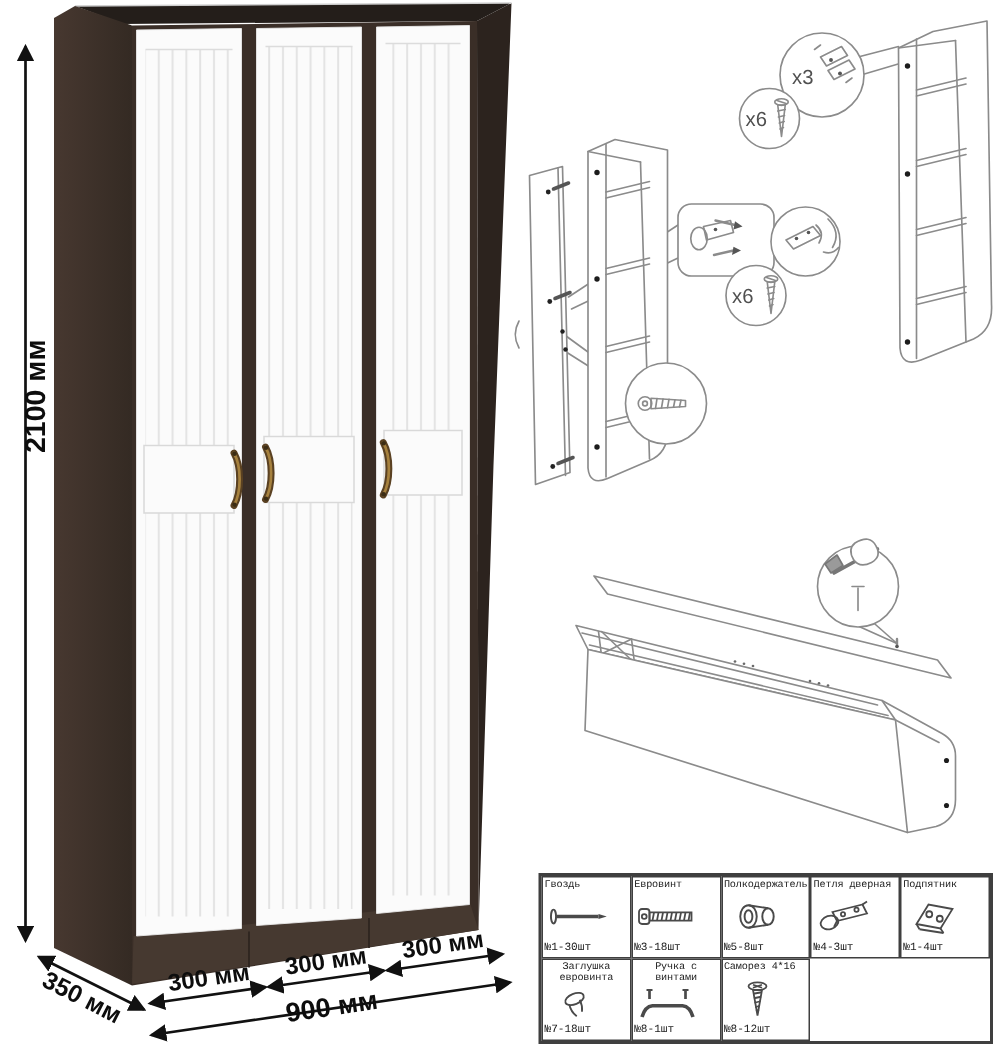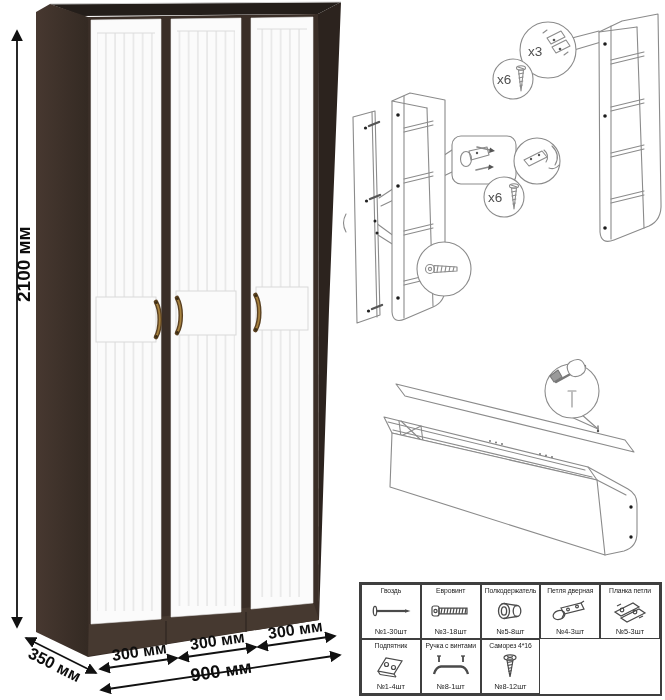--- a/index.html
+++ b/index.html
@@ -6,22 +6,22 @@
   .canvas{position:relative;width:665px;height:700px;background:#ffffff;overflow:hidden;
           font-family:"Liberation Sans",sans-serif;}
   .scene{position:absolute;left:0;top:0;}
   svg text{font-family:"Liberation Sans",sans-serif;}
   .dim{font-weight:bold;fill:#0d0d0d;}
   .qty{fill:#4f4f4f;font-size:13.5px;}
   
   .parts-table{position:absolute;left:359px;top:582px;width:303px;height:114px;
     display:grid;grid-template-columns:repeat(5,1fr);grid-template-rows:1fr 1fr;
     border:2px solid #3f3f3f;background:#fff;box-sizing:border-box;}
-  .pcell{border:1px solid #3f3f3f;display:flex;flex-direction:column;align-items:center;
-    justify-content:space-between;padding:2px 1px 2px 1px;box-sizing:border-box;overflow:hidden;}
+  .pcell{border:1px solid #3f3f3f;display:flex;flex-direction:column;align-items:flex-start;
+    justify-content:space-between;padding:2px 1px 2px 1px;box-sizing:border-box;overflow:hidden;font-family:Liberation Mono, monospace;}
   .pname{font-size:6.8px;line-height:1.1;color:#1c1c1c;text-align:center;letter-spacing:-0.1px;}
   .pcount{font-size:7.4px;color:#1c1c1c;text-align:center;}
   .picon{flex:0 0 auto;}
   .picon *{vector-effect:non-scaling-stroke;}
 </style>
 </head>
 <body>
 
 <div class="canvas">
 
@@ -332,46 +332,43 @@
       <ellipse cx="11" cy="17" rx="6" ry="4.4" transform="rotate(-18 11 17)"></ellipse>
       <polygon points="13,10 33,5 36,11 16,16"></polygon>
       <circle cx="20" cy="11.5" r="1.4"></circle>
       <circle cx="29" cy="8.5" r="1.4"></circle>
       <line x1="16" y1="16" x2="14" y2="20"></line>
       <line x1="33" y1="5" x2="36" y2="3"></line>
     </svg>
     <div class="pcount">№4-3шт</div>
   </div>
 
-  <div class="pcell">
-    <div class="pname">Планка петли</div>
-    <svg class="picon" width="44" height="26" viewBox="0 0 44 26" stroke="#4a4a4a" fill="none" stroke-width="1.2">
-      <polygon points="7,14 25,5 31,9 13,18"></polygon>
-      <polygon points="13,20 31,11 37,15 19,24"></polygon>
-      <circle cx="14" cy="12" r="1.8"></circle>
-      <circle cx="27" cy="14" r="1.8"></circle>
-      <line x1="9" y1="8" x2="13" y2="6"></line>
-      <line x1="31" y1="20" x2="35" y2="18"></line>
-    </svg>
-    <div class="pcount">№5-3шт</div>
-  </div>
 
   <div class="pcell">
     <div class="pname">Подпятник</div>
     <svg class="picon" width="44" height="26" viewBox="0 0 44 26" stroke="#4a4a4a" fill="none" stroke-width="1.2">
       <polygon points="9,18 17,5 33,8 25,21"></polygon>
       <line x1="9" y1="18" x2="11" y2="21.5"></line>
           <line x1="25" y1="21" x2="27" y2="24"></line>
           <line x1="11" y1="21.5" x2="27" y2="24"></line>
       <circle cx="17.5" cy="11.5" r="2"></circle>
       <circle cx="24.5" cy="14.5" r="2"></circle>
     </svg>
     <div class="pcount">№1-4шт</div>
   </div>
 
+  <div class="pcell">
+    <div class="pname">Заглушка евровинта</div>
+    <svg class="picon" width="44" height="26" viewBox="0 0 44 26" stroke="#4a4a4a" fill="none" stroke-width="1.2">
+      <ellipse cx="20" cy="9" rx="6.5" ry="3.5" transform="rotate(-22 20 9)"></ellipse>
+      <path d="M16.5,12.5 q1,5 5,8"></path>
+      <path d="M23.5,9.5 q2,4 1.5,8"></path>
+    </svg>
+    <div class="pcount">№7-18шт</div>
+  </div>
 
   <div class="pcell">
     <div class="pname">Ручка с винтами</div>
     <svg class="picon" width="44" height="26" viewBox="0 0 44 26" stroke="#4a4a4a" fill="none" stroke-width="1.3">
       <line x1="10" y1="3" x2="10" y2="9" stroke-width="1.8"></line>
           <line x1="8" y1="3" x2="12" y2="3"></line>
       <line x1="34" y1="3" x2="34" y2="9" stroke-width="1.8"></line>
           <line x1="32" y1="3" x2="36" y2="3"></line>
       <path d="M5,21 Q7,14 12,13.5 L32,13.5 Q37,14 39,21" stroke-width="2.4"></path>
     </svg>

